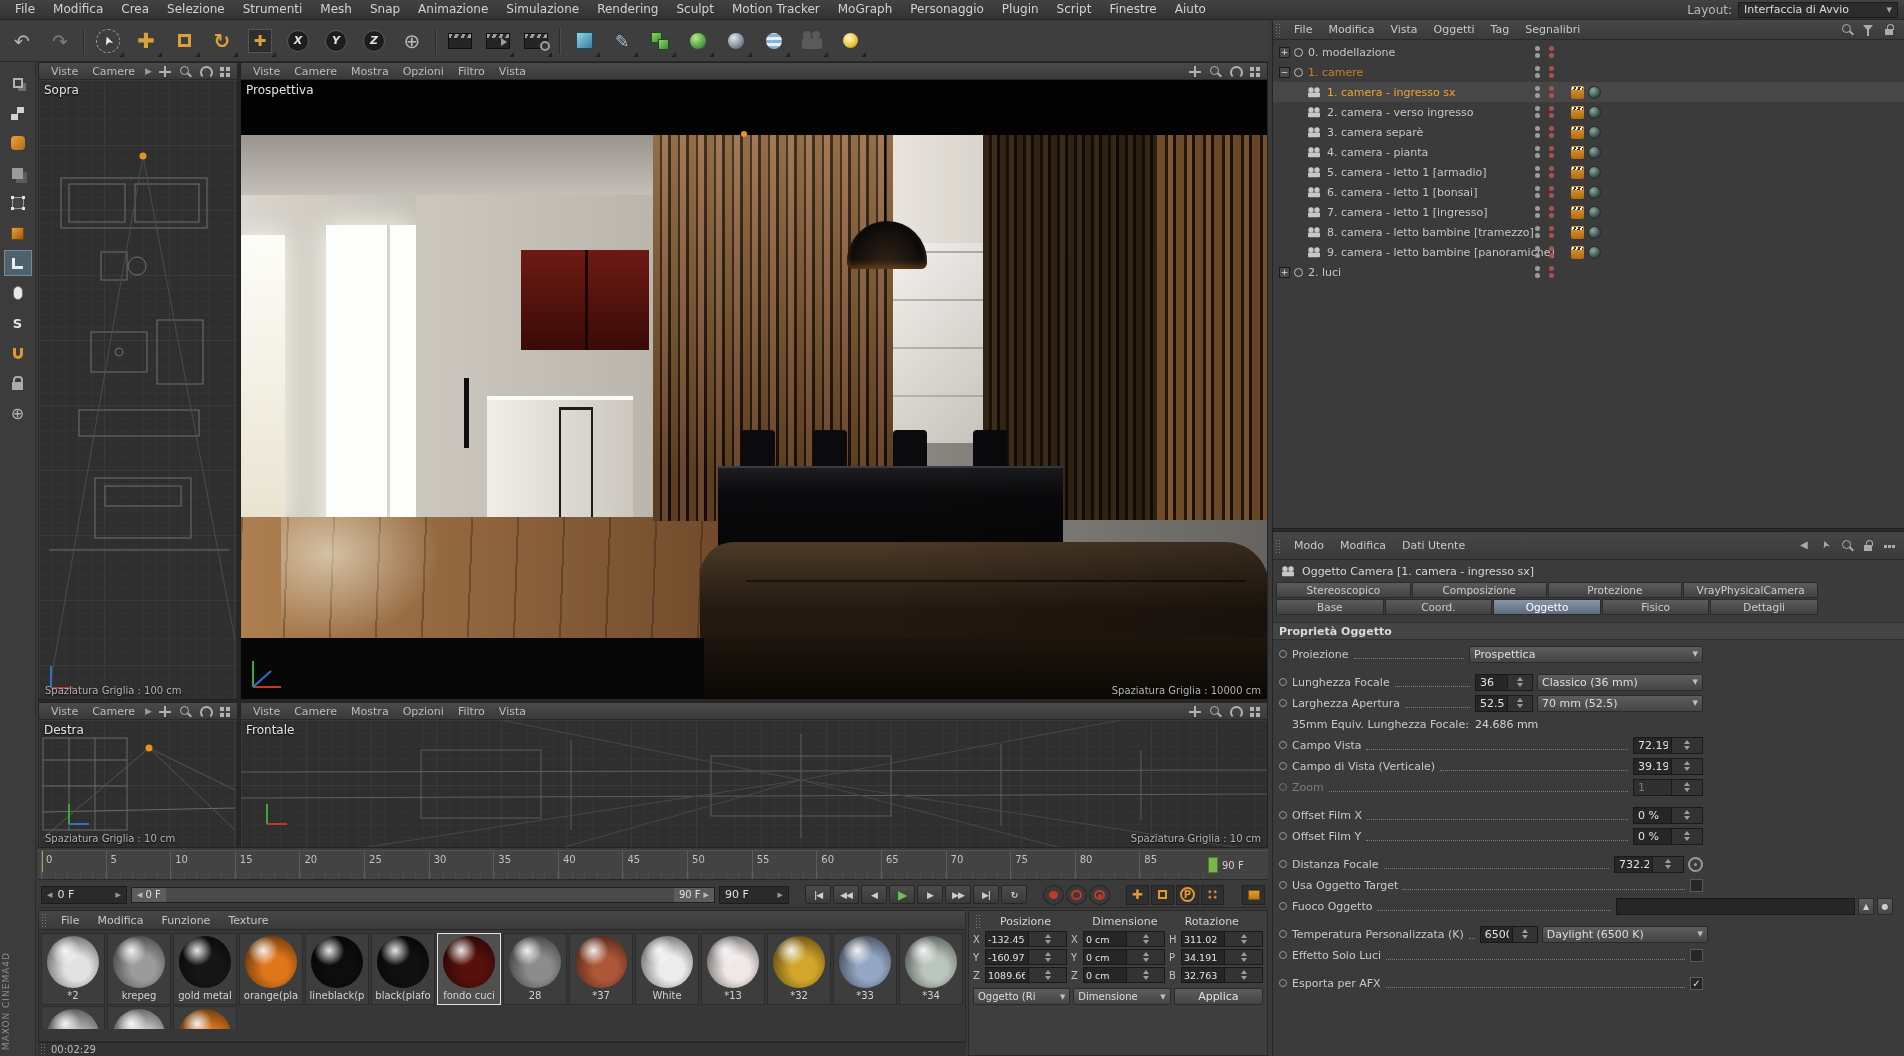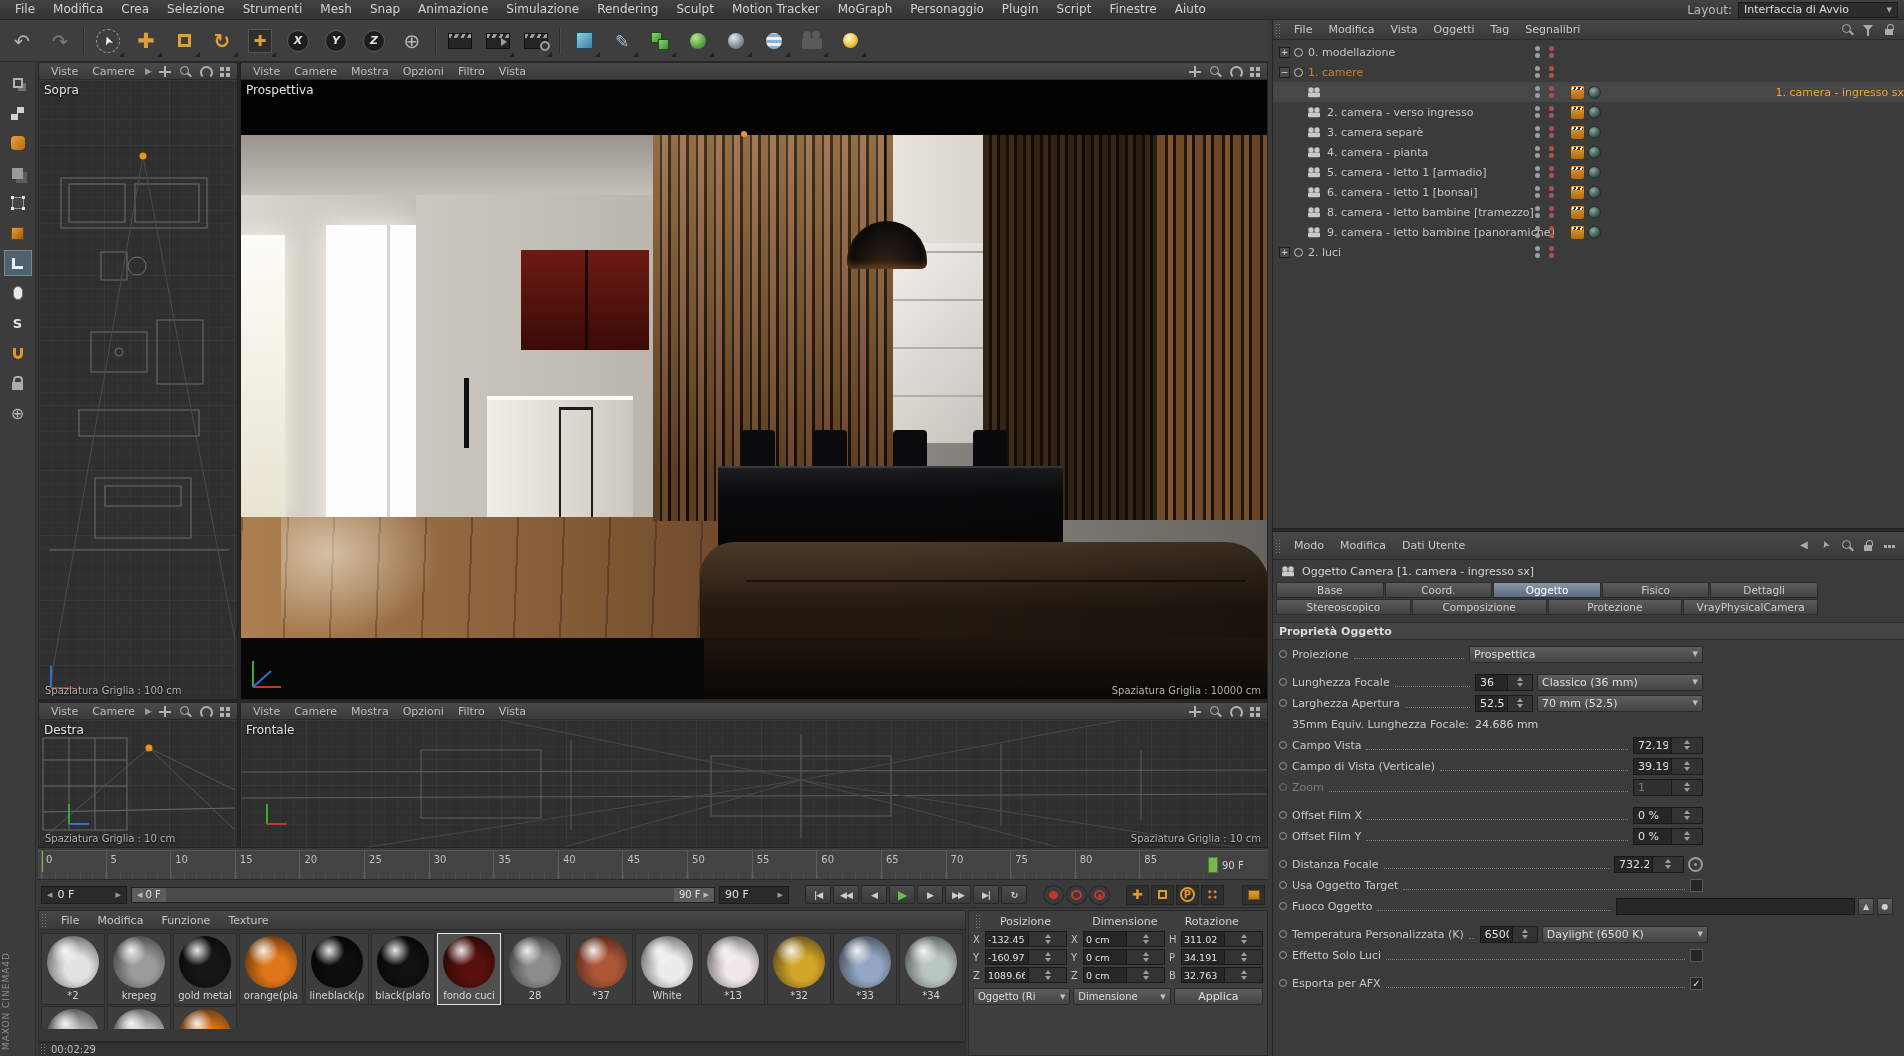--- a/index.html
+++ b/index.html
@@ -287,21 +287,21 @@
   .om-row .om-expand{display:none;width:11px;height:11px;background:#4a4a4a;border:1px solid #1c1c1c;margin-right:4px;
         line-height:9px;text-align:center;font-size:9px;color:#ddd;flex:none;}
   .om-row.parent .om-expand{display:inline-block;}
   .om-row.parent.collapsed .om-expand::before{content:"+";}
   .om-row.parent.expanded .om-expand::before{content:"−";}
   .om-row.child{padding-left:34px;}
   .om-row .om-type{display:none;width:9px;height:9px;border:1px solid #c0c0c0;border-radius:50%;margin-right:5px;flex:none;}
   .om-row.parent .om-type{display:inline-block;}
   .om-row .om-cam{display:none;margin-right:5px;fill:#c8c8c8;flex:none;}
   .om-row.camera .om-cam{display:inline-block;}
-  .om-row.selected{background:#474747;justify-content:space-between;}
+  .om-row.selected{background:#474747;}
   .om-row.selected .om-label{color:#f0a335;}
   .om-row.active .om-label{color:#cd7f2d;}
   .om-state{position:absolute;left:262px;display:flex;flex-direction:column;gap:2px;}
   .om-state i{width:5px;height:5px;border-radius:50%;background:#9c9c9c;}
   .om-state2{position:absolute;left:276px;display:flex;flex-direction:column;gap:2px;}
   .om-state2 i{width:5px;height:5px;border-radius:50%;background:#b05050;}
   .om-tags{position:absolute;left:298px;display:none;gap:4px;}
   .om-row.camera .om-tags{display:flex;}
   .tag-film{width:13px;height:13px;border-radius:2px;background:linear-gradient(#e09c30,#b06c10);position:relative;}
   .tag-film::before{content:"";position:absolute;top:1px;left:1px;right:1px;height:3px;
@@ -1247,20 +1247,41 @@
             <span class="om-state2" data-name="render-visibility-dots">
               <i></i>
               <i></i>
             </span>
             <span class="om-tags" data-name="object-tags">
               <span class="tag-film" data-name="composition-tag-icon"></span>
               <span class="tag-globe" data-name="vray-camera-tag-icon"></span>
             </span>
           </div>
 
+          <div class="om-row camera child" data-name="object-tree-item">
+
+            <svg class="om-cam" data-name="camera-object-icon" width="15" height="11" viewBox="0 0 15 11">
+              <circle cx="4" cy="3" r="2.7"></circle>
+              <circle cx="10" cy="3" r="2.7"></circle>
+              <rect x="1" y="5.6" width="12" height="4.6" rx="1"></rect>
+            </svg>
+            <span class="om-label" data-name="object-name">7. camera - letto 1 [ingresso]</span>
+            <span class="om-state" data-name="editor-visibility-dots">
+              <i></i>
+              <i></i>
+            </span>
+            <span class="om-state2" data-name="render-visibility-dots">
+              <i></i>
+              <i></i>
+            </span>
+            <span class="om-tags" data-name="object-tags">
+              <span class="tag-film" data-name="composition-tag-icon"></span>
+              <span class="tag-globe" data-name="vray-camera-tag-icon"></span>
+            </span>
+          </div>
 
           <div class="om-row camera child" data-name="object-tree-item">
 
             <svg class="om-cam" data-name="camera-object-icon" width="15" height="11" viewBox="0 0 15 11">
               <circle cx="4" cy="3" r="2.7"></circle>
               <circle cx="10" cy="3" r="2.7"></circle>
               <rect x="1" y="5.6" width="12" height="4.6" rx="1"></rect>
             </svg>
             <span class="om-label" data-name="object-name">8. camera - letto bambine [tramezzo]</span>
             <span class="om-state" data-name="editor-visibility-dots">
@@ -1343,32 +1364,32 @@
           <circle cx="4" cy="3" r="2.7"></circle>
             <circle cx="10" cy="3" r="2.7"></circle>
             <rect x="1" y="5.6" width="12" height="4.6" rx="1"></rect>
         </svg>
         <span data-name="selected-object-title">Oggetto Camera [1. camera - ingresso sx]</span>
       </div>
 
       <div class="tabs" data-name="attribute-tabs">
         <div class="tabrow">
 
+        <span class="tab" data-name="attribute-tab">Stereoscopico</span>
+            <span class="tab" data-name="attribute-tab">Composizione</span>
+            <span class="tab" data-name="attribute-tab">Protezione</span>
+            <span class="tab" data-name="attribute-tab">VrayPhysicalCamera</span>
+          </div>
+        <div class="tabrow">
+
         <span class="tab" data-name="attribute-tab">Base</span>
             <span class="tab" data-name="attribute-tab">Coord.</span>
             <span class="tab active" data-name="attribute-tab">Oggetto</span>
             <span class="tab" data-name="attribute-tab">Fisico</span>
             <span class="tab" data-name="attribute-tab">Dettagli</span>
-          </div>
-        <div class="tabrow">
-
-        <span class="tab" data-name="attribute-tab">Stereoscopico</span>
-            <span class="tab" data-name="attribute-tab">Composizione</span>
-            <span class="tab" data-name="attribute-tab">Protezione</span>
-            <span class="tab" data-name="attribute-tab">VrayPhysicalCamera</span>
           </div>
       </div>
 
       <div class="psec" data-name="section-header">Proprietà Oggetto</div>
 
       <div class="props" data-name="property-list">
 
         <div class="prow" data-name="prop-projection">
           <span class="adot" data-name="keyframe-dot-icon"></span>
           <span class="plabel">Proiezione</span>

